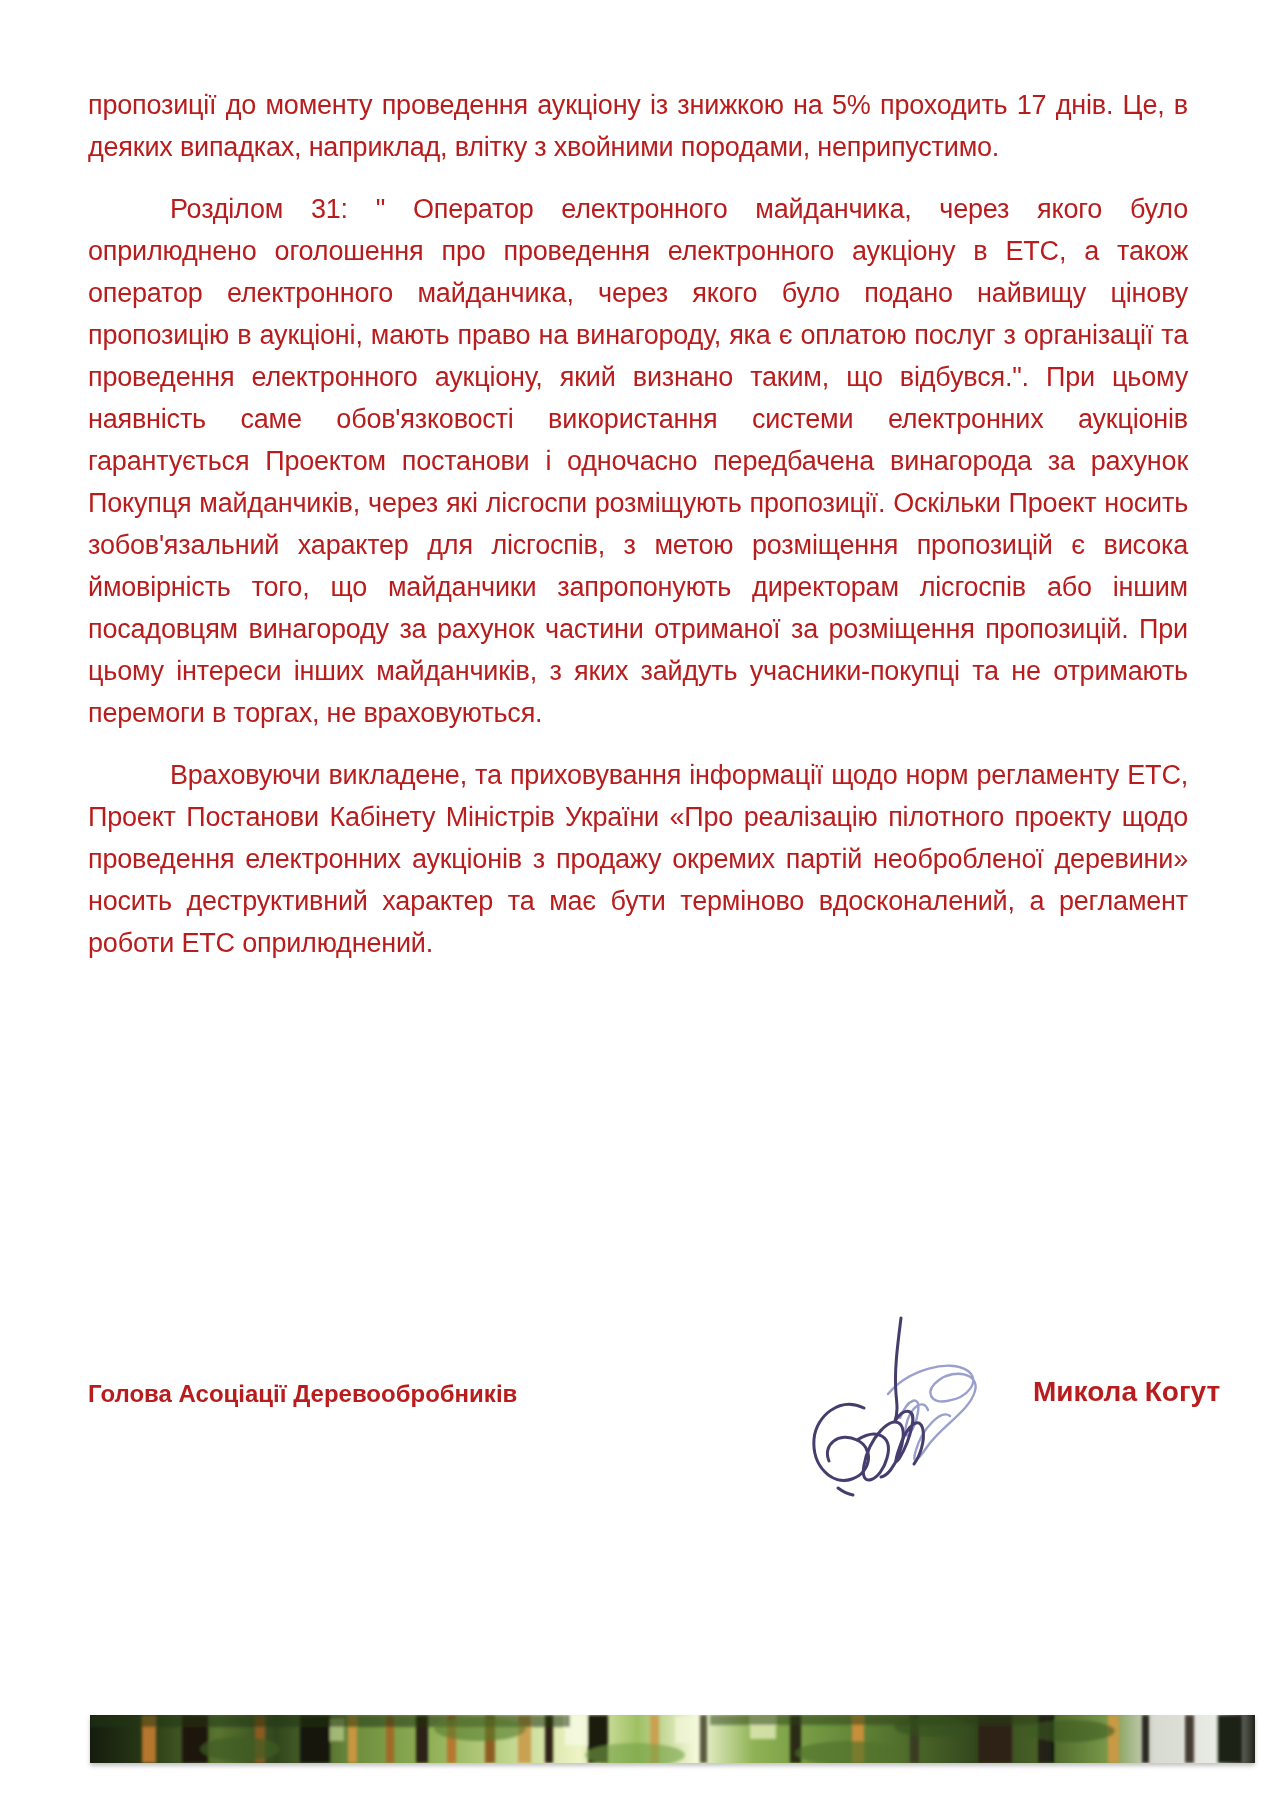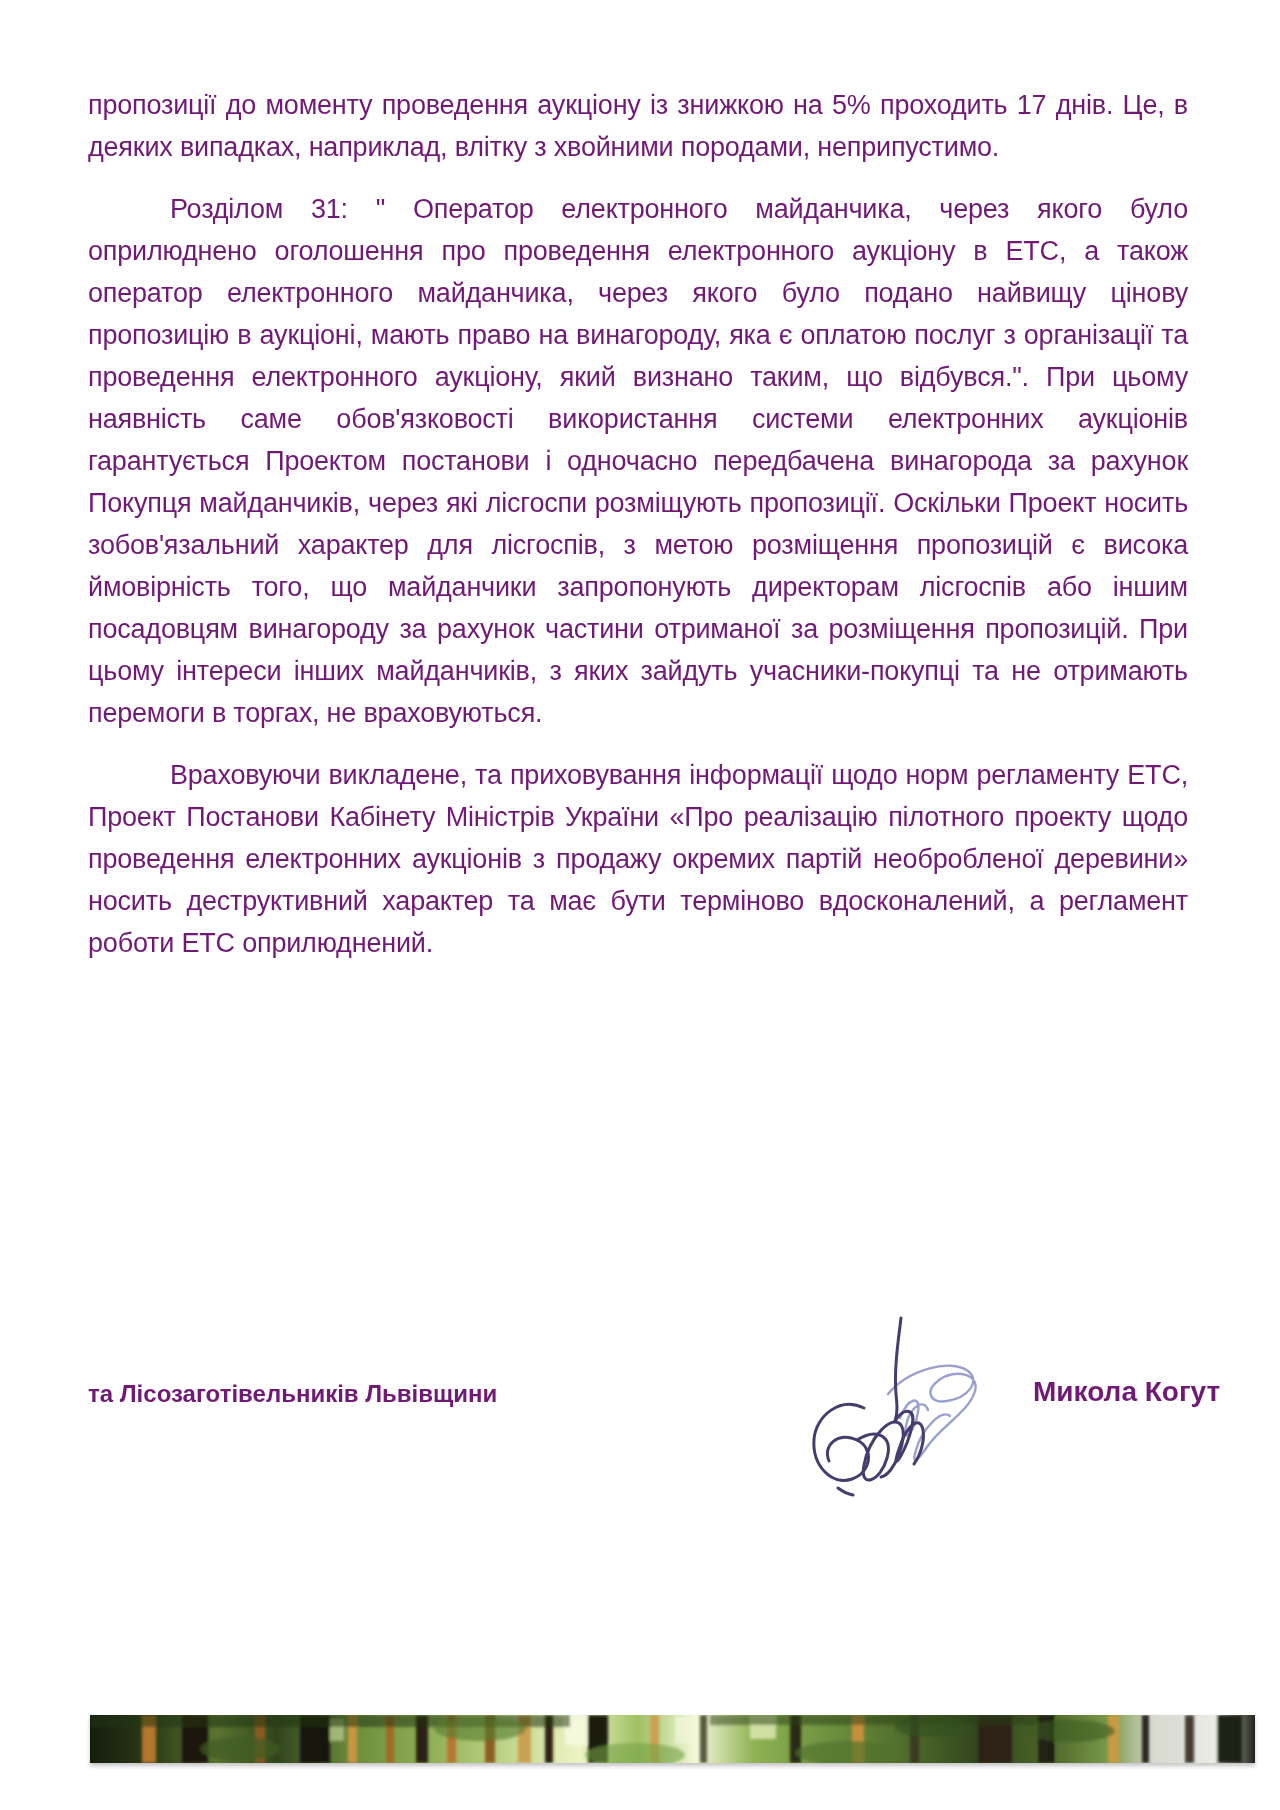--- a/index.html
+++ b/index.html
@@ -2,21 +2,21 @@
 <html><head>
 <meta charset="utf-8">
 <style>
   html, body { margin: 0; padding: 0; background: #ffffff; }
   .page {
     position: relative;
     width: 1280px;
     height: 1810px;
     background: #ffffff;
     font-family: "Liberation Sans", "DejaVu Sans", sans-serif;
-    color: #701a75;
+    color: #b91c1c;
     overflow: hidden;
   }
   .letter-body {
     position: absolute;
     left: 88px;
     top: 84px;
     width: 1100px;
     font-size: 27px;
     line-height: 42px;
     text-align: justify;
@@ -65,21 +65,21 @@
 
 <div class="page">
 
   <div class="letter-body">
     <p>пропозиції до моменту проведення аукціону із знижкою на 5% проходить 17 днів. Це, в деяких випадках, наприклад, влітку з хвойними породами, неприпустимо.</p>
     <p class="indent">Розділом 31: " Оператор електронного майданчика, через якого було оприлюднено оголошення про проведення електронного аукціону в ЕТС, а також оператор електронного майданчика, через якого було подано найвищу цінову пропозицію в аукціоні, мають право на винагороду, яка є оплатою послуг з організації та проведення електронного аукціону, який визнано таким, що відбувся.". При цьому наявність саме обов'язковості використання системи електронних аукціонів гарантується Проектом постанови і одночасно передбачена винагорода за рахунок Покупця майданчиків, через які лісгоспи розміщують пропозиції. Оскільки Проект носить зобов'язальний характер для лісгоспів, з метою розміщення пропозицій є висока ймовірність того, що майданчики запропонують директорам лісгоспів або іншим посадовцям винагороду за рахунок частини отриманої за розміщення пропозицій.  При цьому інтереси інших майданчиків, з яких зайдуть учасники-покупці та не отримають перемоги в торгах, не враховуються.</p>
     <p class="indent">Враховуючи викладене, та приховування інформації щодо норм регламенту ЕТС, Проект Постанови Кабінету Міністрів України «Про реалізацію пілотного проекту щодо проведення електронних аукціонів з продажу окремих партій необробленої деревини» носить деструктивний характер та має бути терміново вдосконалений, а регламент роботи ЕТС оприлюднений.</p>
   </div>
 
   <div class="sig-title">
-    <div>та Лісозаготівельників Львівщини</div>
+    <div>Голова Асоціації Деревообробників</div>
   </div>
 
   <div class="signature-wrap">
     <svg width="192" height="208" viewBox="0 0 192 208" xmlns="http://www.w3.org/2000/svg">
 
       <g fill="none" stroke="#8e96c8" stroke-width="2.4" stroke-linecap="round" opacity="0.9">
         <path d="M 80,96 C 100,72 142,60 160,73 C 173,83 160,100 139,103 C 122,106 116,93 131,82 C 147,70 172,76 167,93 C 161,114 133,128 119,149 C 110,162 103,169 108,152 C 114,131 133,111 142,118"></path>
         <path d="M 92,120 C 100,100 113,96 110,114 C 107,133 94,148 98,128 C 102,108 116,100 120,112"></path>
       </g>
 

